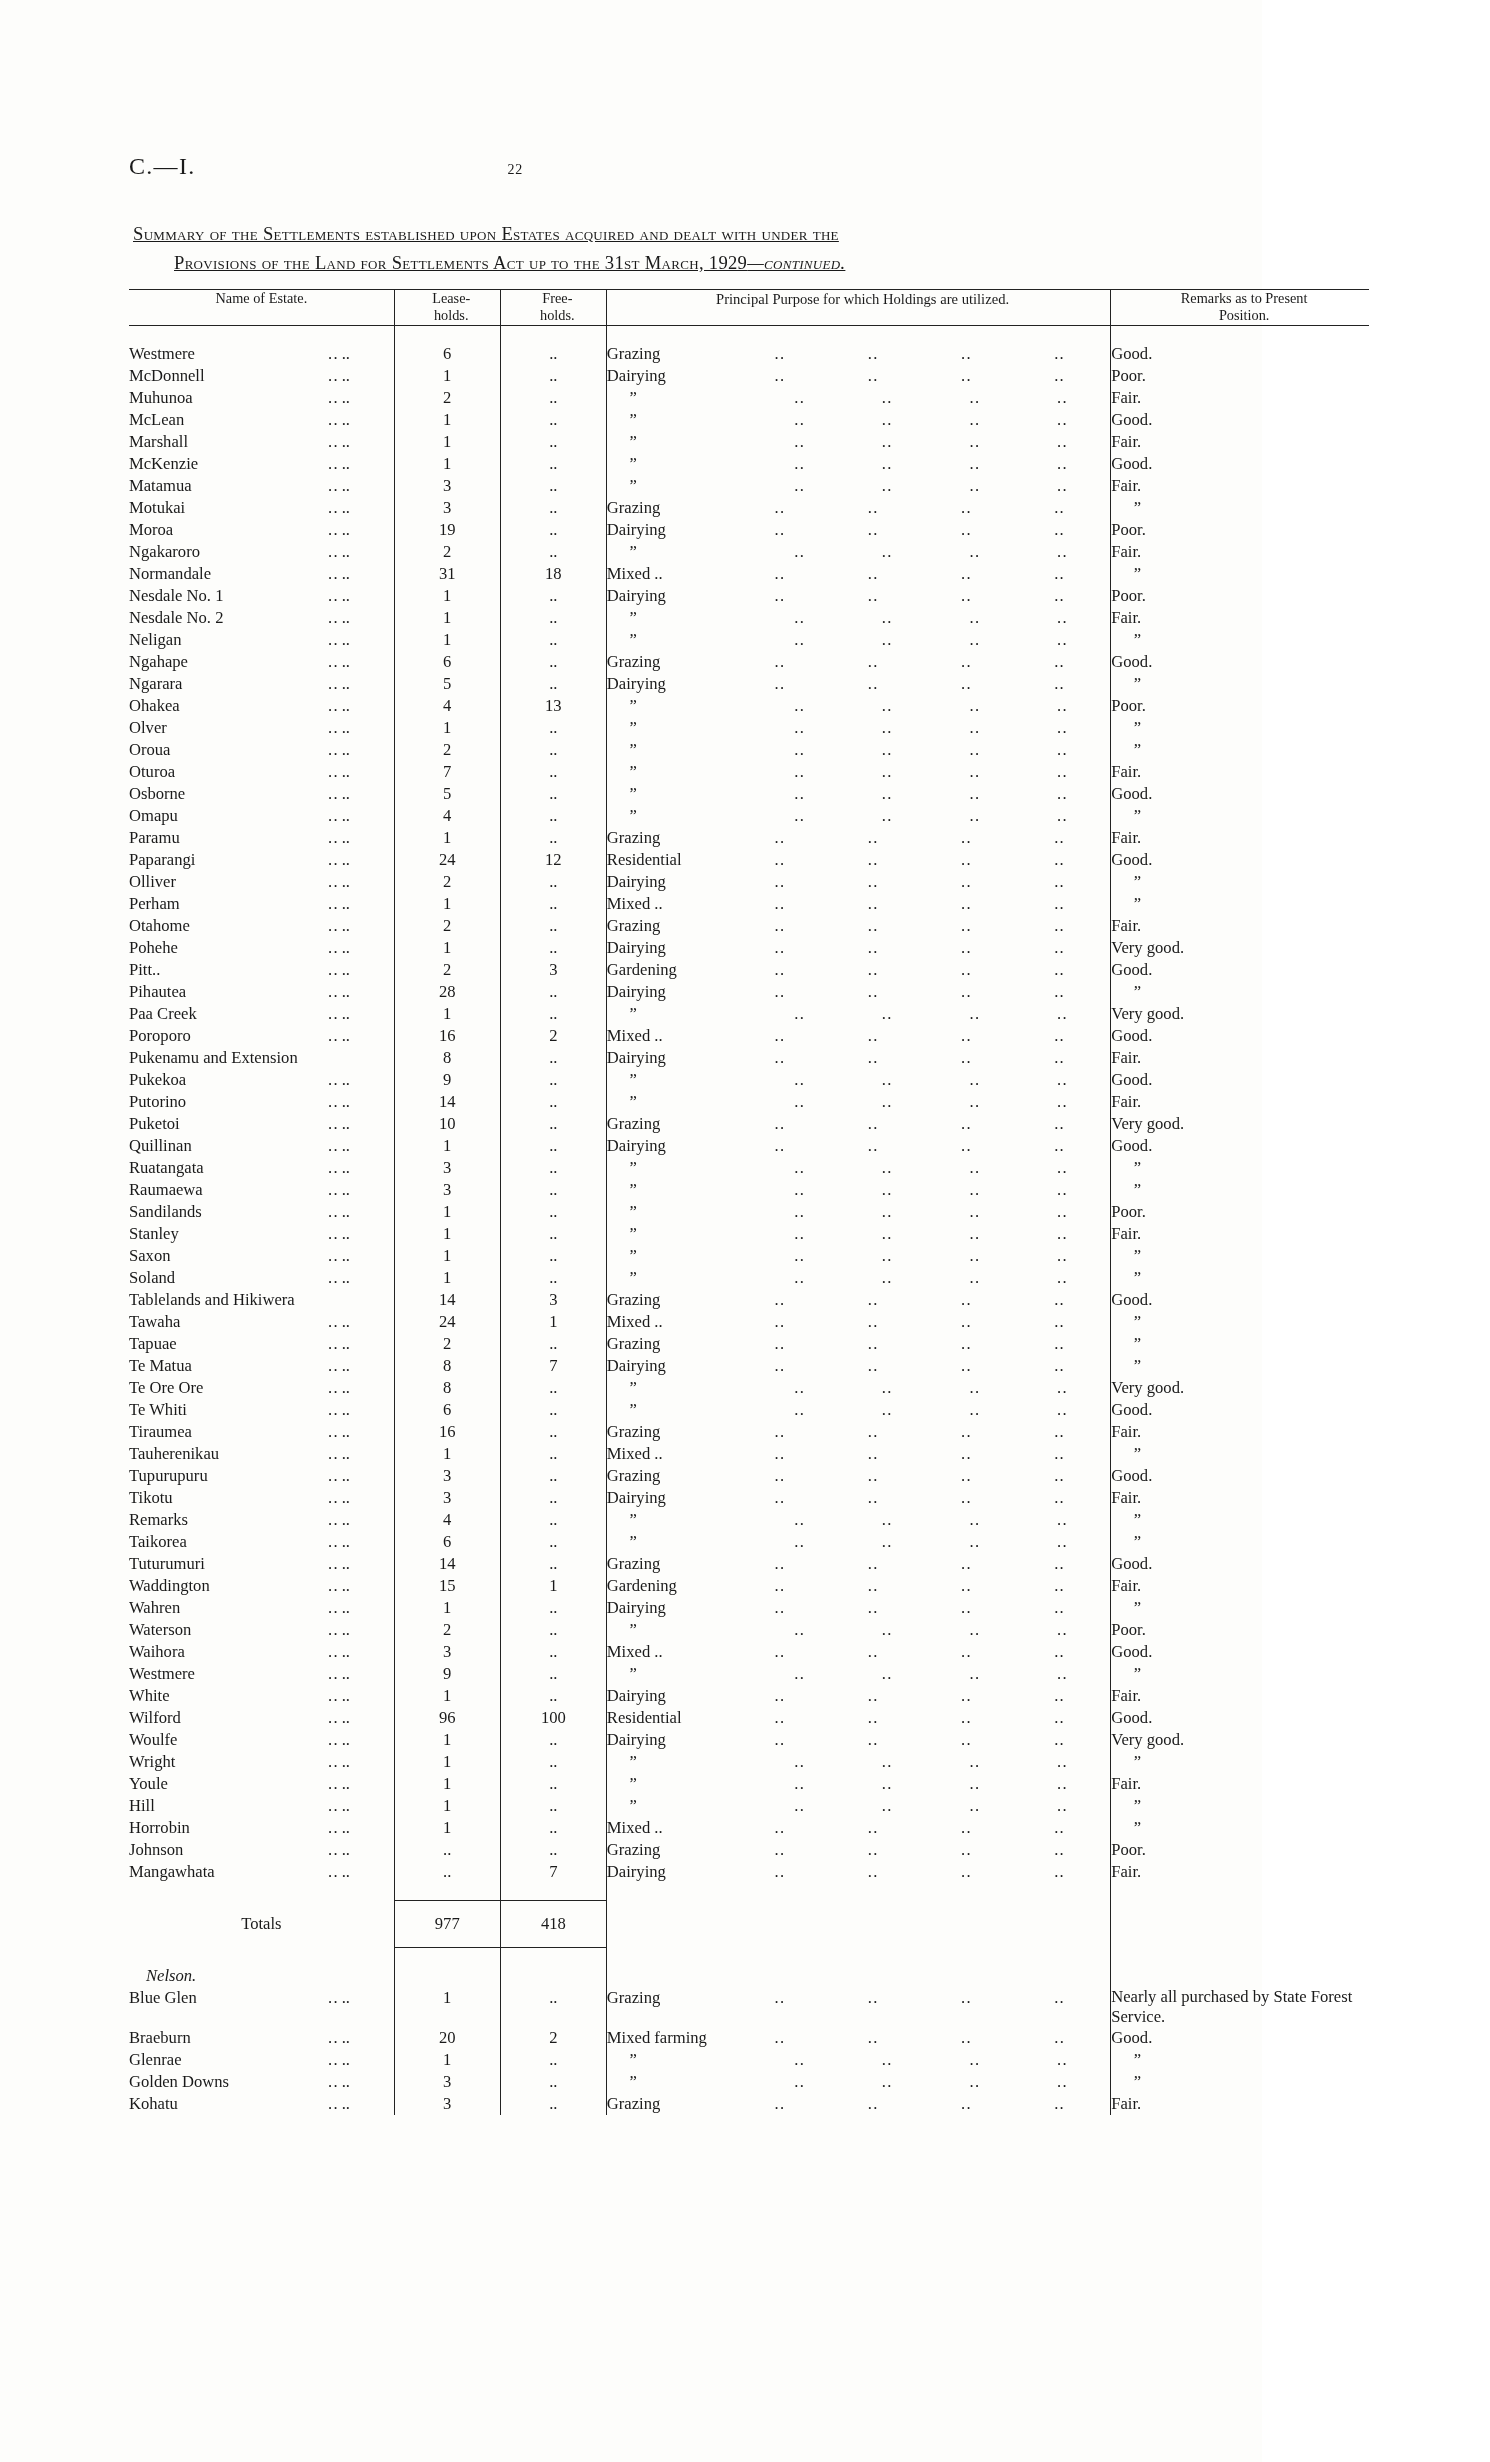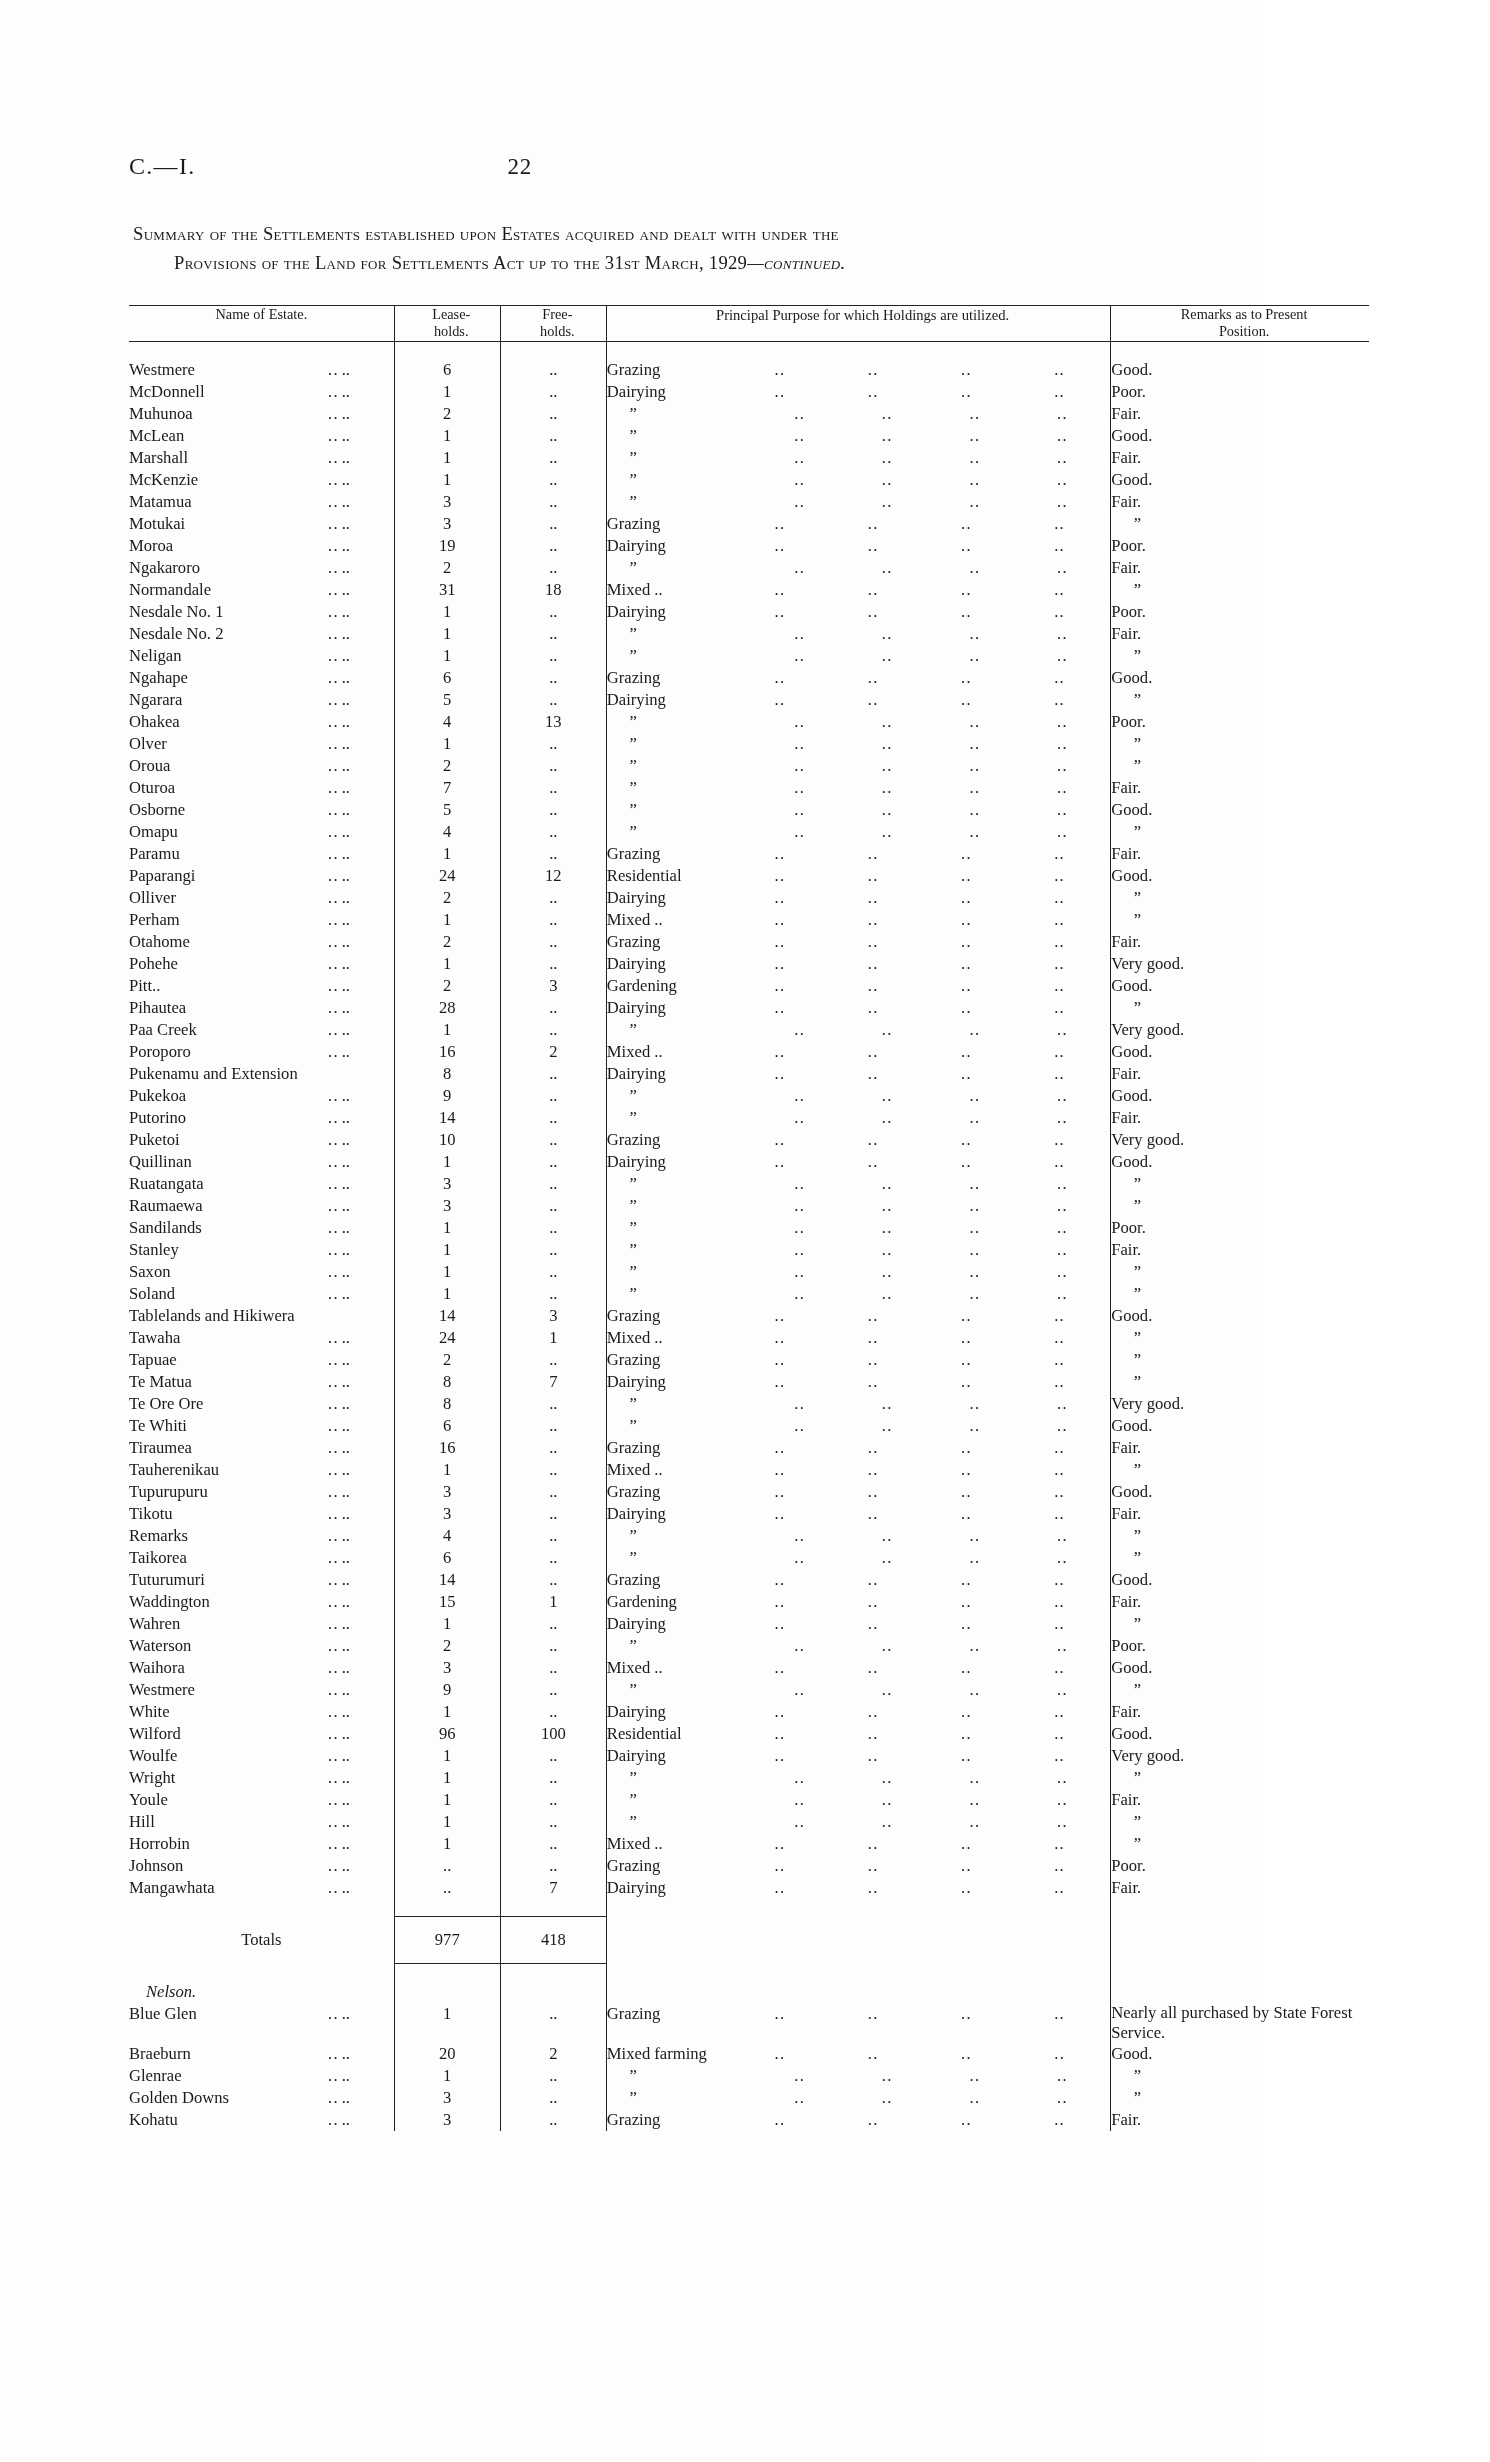--- a/index.html
+++ b/index.html
@@ -34,28 +34,29 @@
     letter-spacing: 0.7px;
     margin-bottom: 40px;
   }
   .header-left {
     font-size: 24px;
     font-family: "Liberation Serif", serif;
     letter-spacing: 1.3px;
   }
   .header-center {
     margin-left: 312px;
-    font-size: 23px;
+    font-size: 14px;
   }
   .title-block {
     font-size: 17.6px;
     line-height: 1.55;
     letter-spacing: 0.3px;
-    margin-bottom: 27px;
+    margin-bottom: 11px;
     padding-left: 4px;
+    text-decoration: underline;
   }
   .title-block .sc {
     font-variant: small-caps;
     font-size: 18.6px;
   }
   .title-block .l2 {
     padding-left: 41px;
   }
   .title-block i { font-style: italic; }
 

